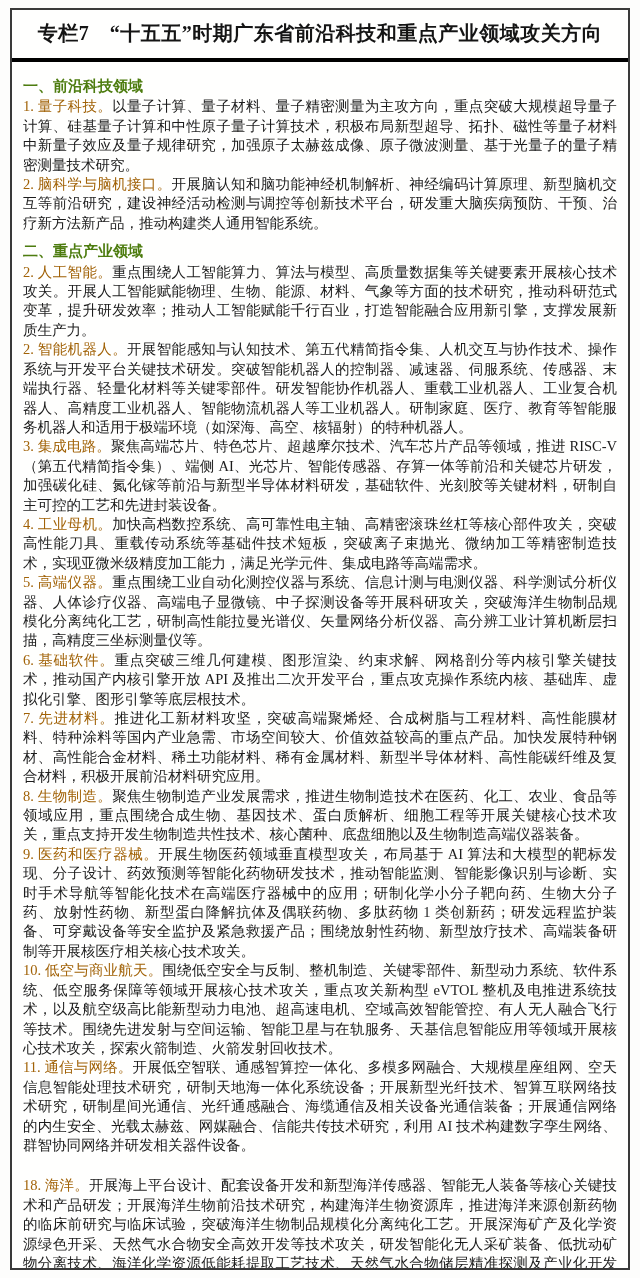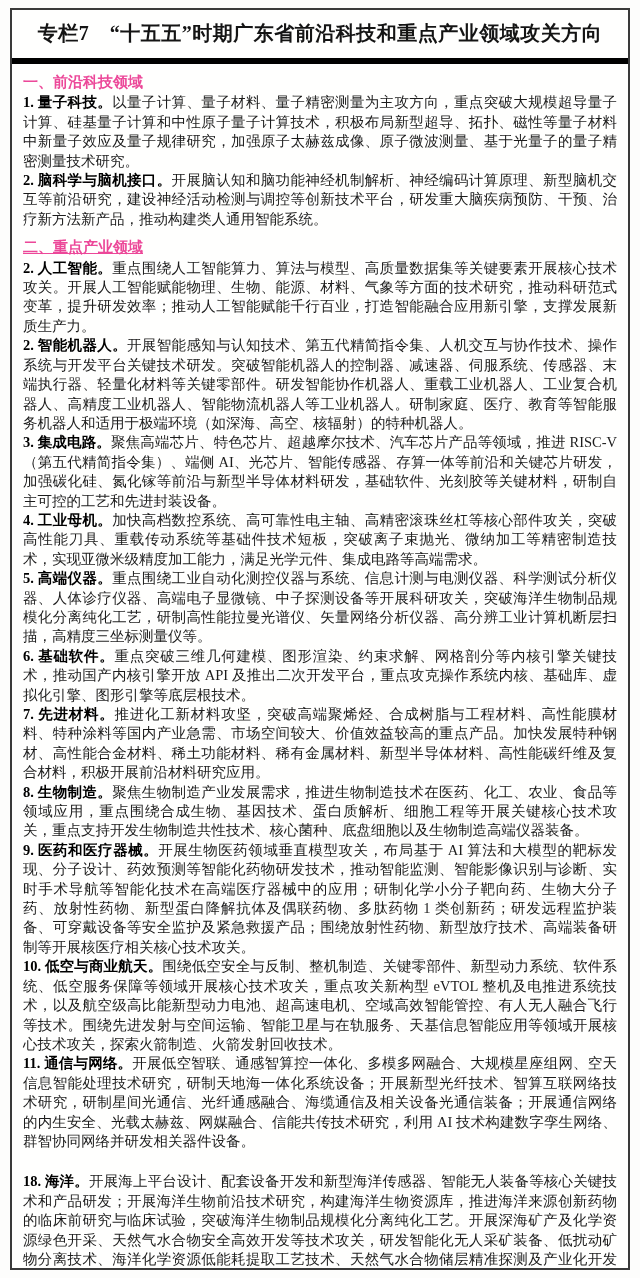--- a/index.html
+++ b/index.html
@@ -16,45 +16,45 @@
   .panel {
     position: absolute;
     left: 10px; right: 10px; top: 8px; bottom: 8px;
     border: 2px solid #3a3a3a;
     background: #fffffe;
     display: flex;
     flex-direction: column;
   }
   .title-bar {
     flex: 0 0 auto;
-    border-bottom: 6px solid #000000;
+    border-bottom: 4px solid #000000;
     text-align: center;
     font-weight: bold;
     font-size: 20px;
     letter-spacing: 0.5px;
     padding: 10px 8px 11px;
     color: #141414;
   }
   .panel-body {
     flex: 1 1 auto;
     padding: 5px 11px 8px;
     font-size: 14.5px;
     line-height: 19.4px;
     text-align: justify;
     overflow: hidden;
   }
   .sec-heading {
     font-weight: bold;
     font-size: 15px;
-    color: #ec4899;
-    margin: 4px 0 1px;
+    color: #4d7c0f;
+    margin: 10px 0 1px;
   }
-  .sec-heading.second { margin-top: 9px; text-decoration: underline; }
+  .sec-heading.second { margin-top: 9px; }
   p.item { margin: 0; text-justify: inter-ideograph; }
-  p.item b { font-weight: bold; color: #000000; margin-top: 24px; }
+  p.item b { font-weight: normal; color: #a16207; margin-top: 24px; }
   p.item.gap-top { margin-top: 21px; }
 </style>
 </head>
 <body>
 
 <div class="sheet">
   <div class="panel">
 
     <div class="title-bar">专栏7　“十五五”时期广东省前沿科技和重点产业领域攻关方向</div>
 

